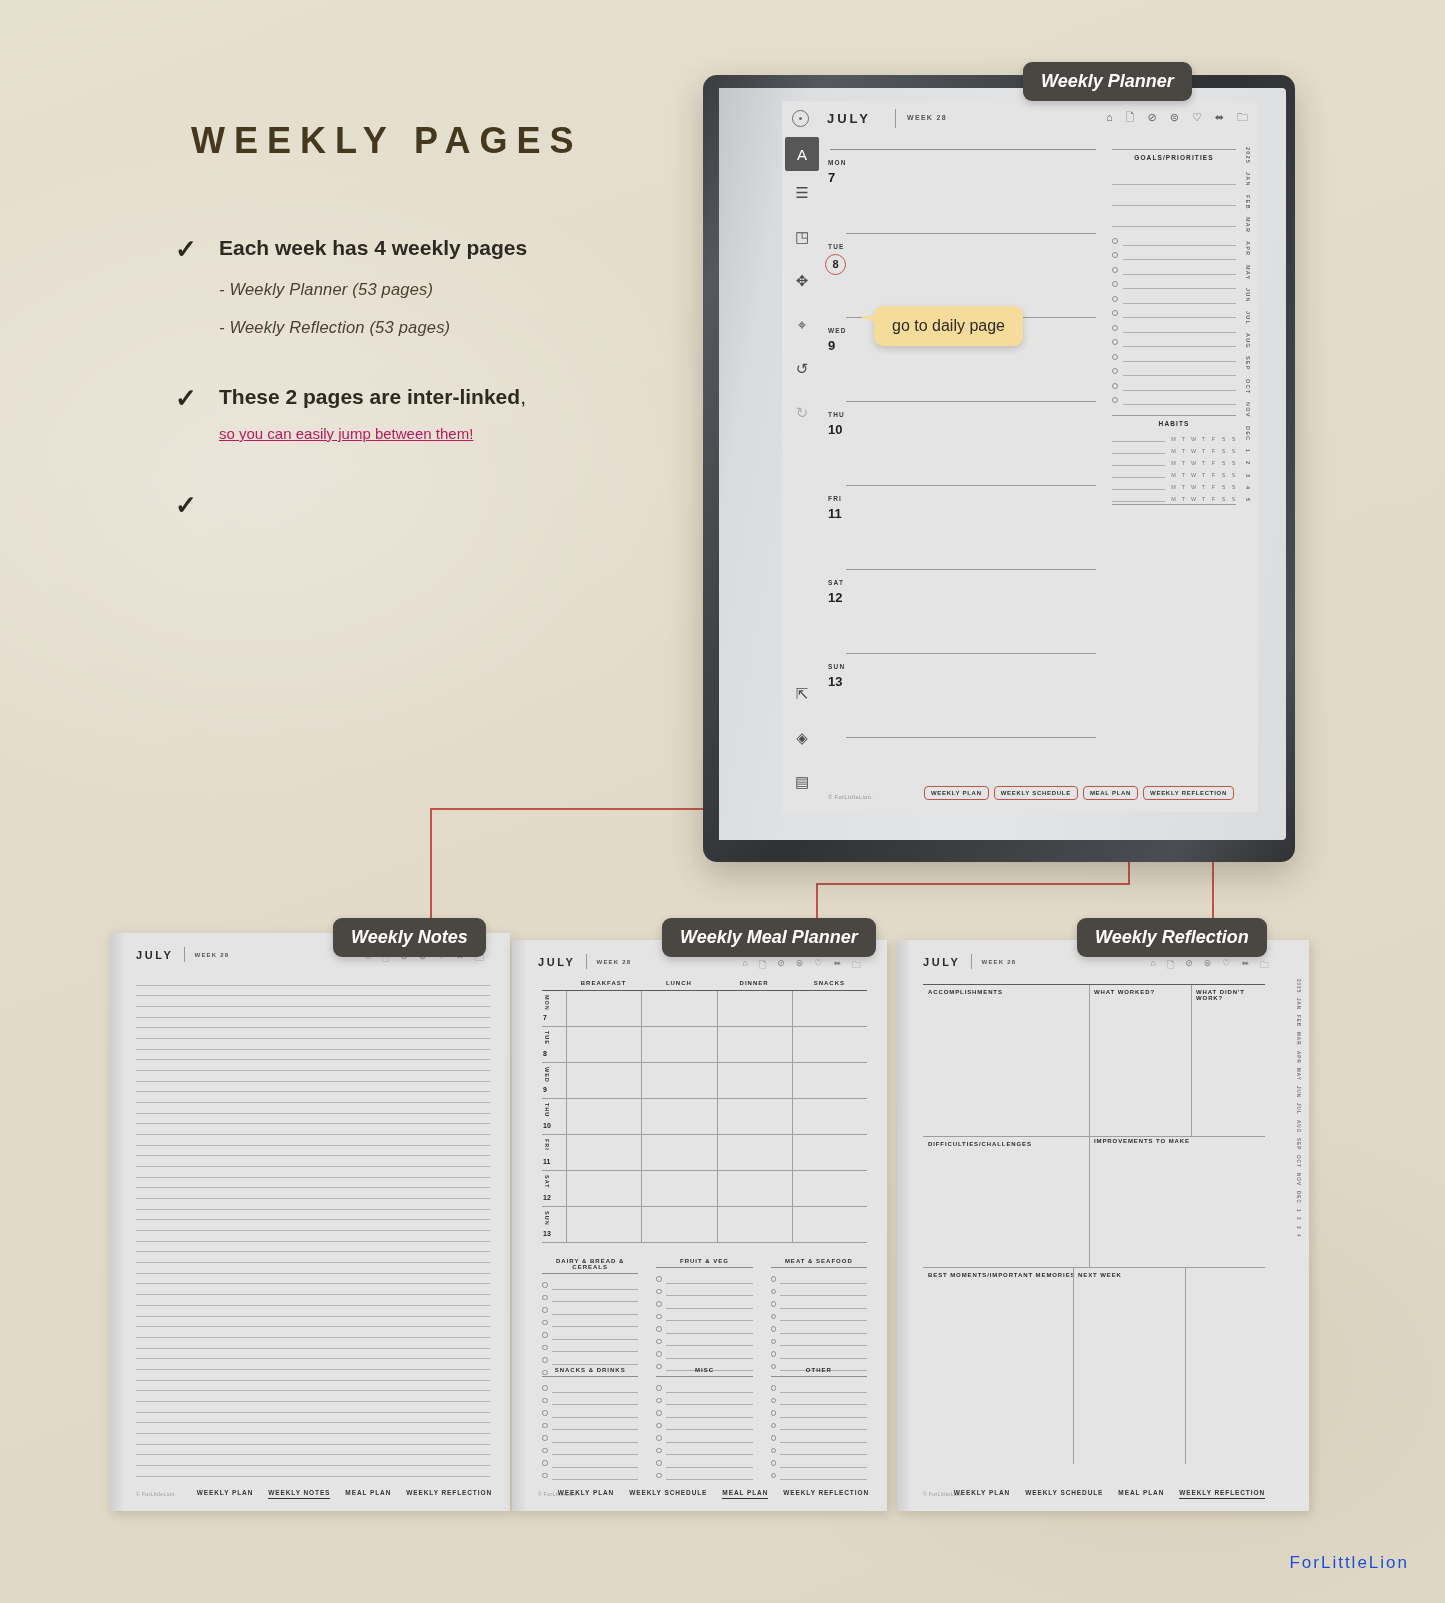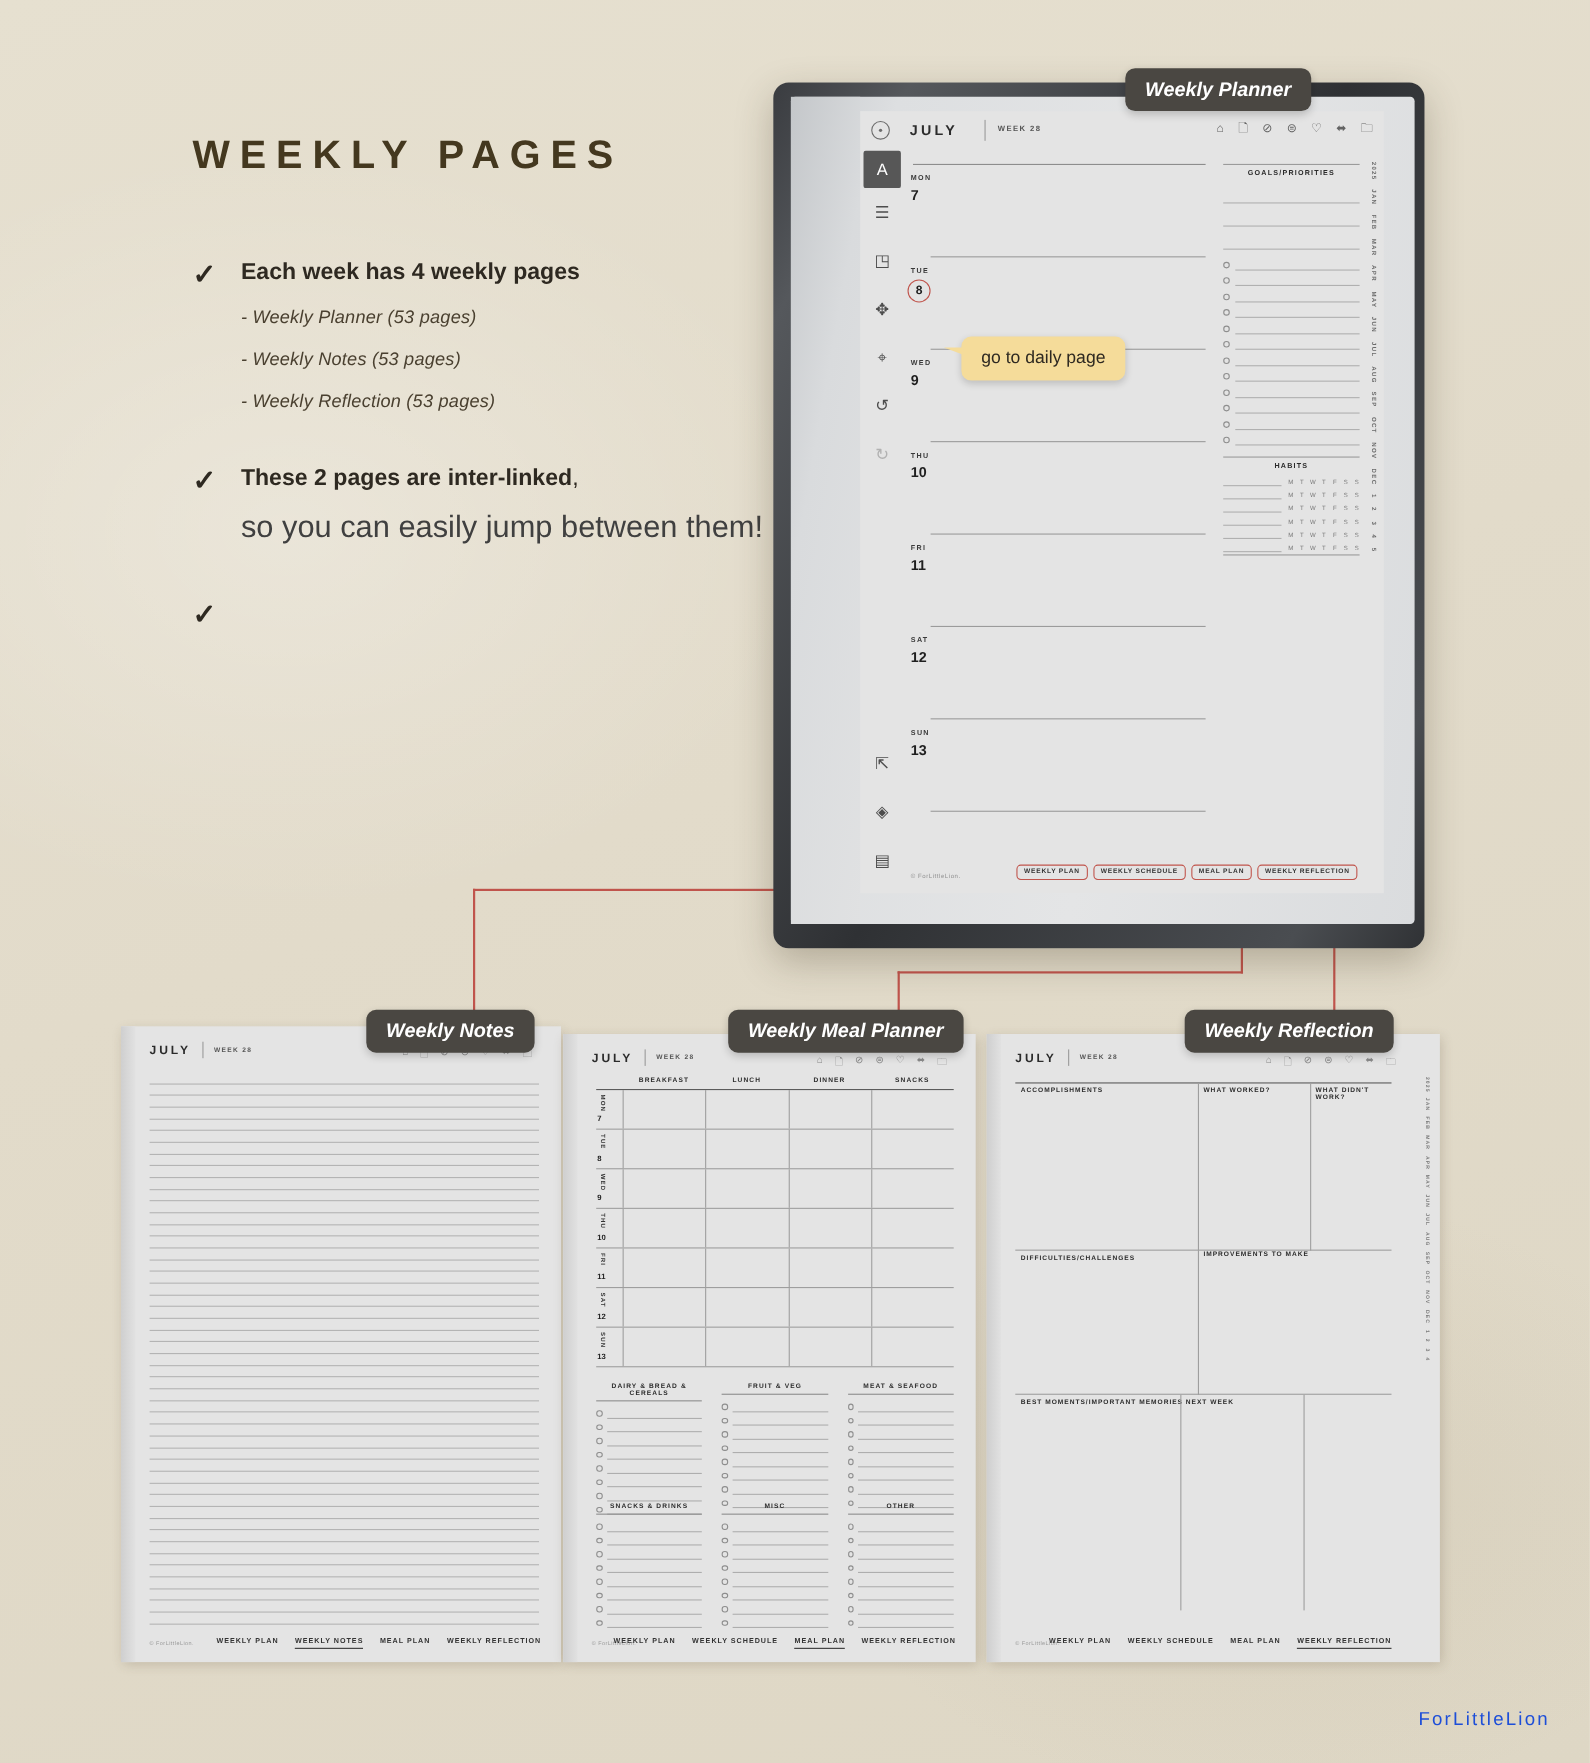--- a/index.html
+++ b/index.html
@@ -16,38 +16,38 @@
     background:
       radial-gradient(ellipse 700px 500px at 18% 30%, rgba(255,255,255,0.25), transparent 70%),
       radial-gradient(ellipse 600px 400px at 80% 85%, rgba(160,145,115,0.12), transparent 70%),
       linear-gradient(160deg, #e6e0d0 0%, #e2dbca 45%, #ded7c5 100%);
   }
 
   
   .copy { position: absolute; left: 175px; top: 120px; width: 540px; }
   .page-title {
     font-size: 36px; font-weight: bold; letter-spacing: 9px;
-    color: #44381f; white-space: nowrap;
+    color: #44381f; white-space: nowrap; margin-left: 16px;
   }
   .bullets { margin-top: 72px; }
   .bullet-row { display: flex; align-items: flex-start; gap: 20px; }
   .check {
     font-size: 26px; line-height: 1; color: #2e2921; font-weight: bold;
     width: 24px; flex: none; margin-top: 2px;
   }
   .bullet-head { font-size: 21px; font-weight: bold; color: #2e2921; line-height: 1.3; }
   .bullet-head .light { font-weight: normal; }
   .sub-list { margin: 18px 0 0 44px; }
   .sub-item {
     font-size: 16.5px; font-style: italic; color: #4a4030;
     margin-bottom: 19px; letter-spacing: 0.2px;
   }
   .blk2 { margin-top: 46px; }
   .sub-line {
-    font-size: 28px; color: #404040; margin: 14px 0 0 44px;
+    font-size: 15px; color: #be185d; margin: 14px 0 0 44px; text-decoration: underline;
   }
   .blk3 { margin-top: 48px; }
 
   
   .device {
     position: absolute; left: 703px; top: 75px; width: 592px; height: 787px;
     background: linear-gradient(120deg,#3a3c40 0%, #55585c 12%, #2f3134 50%, #4a4d51 88%, #303235 100%);
     border-radius: 14px;
     box-shadow: 0 12px 34px rgba(60,50,30,0.28);
     padding: 12px 10px 10px 12px;
@@ -255,21 +255,20 @@
   <div class="page-title">WEEKLY PAGES</div>
   <div class="bullets">
 
     <div>
       <div class="bullet-row">
         <div class="check">✓</div>
         <div class="bullet-head"><span>Each week has 4 weekly pages</span></div>
       </div>
       <div class="sub-list">
         <div class="sub-item">- Weekly Planner (53 pages)</div>
-        <div class="sub-item">- Weekly Notes (53 pages)</div>
         <div class="sub-item">- Weekly Reflection (53 pages)</div>
       </div>
     </div>
 
     <div class="blk2">
       <div class="bullet-row">
         <div class="check">✓</div>
         <div class="bullet-head"><span>These 2 pages are inter-linked</span><span class="light">,</span></div>
       </div>
       <div class="sub-line">so you can easily jump between them!</div>

